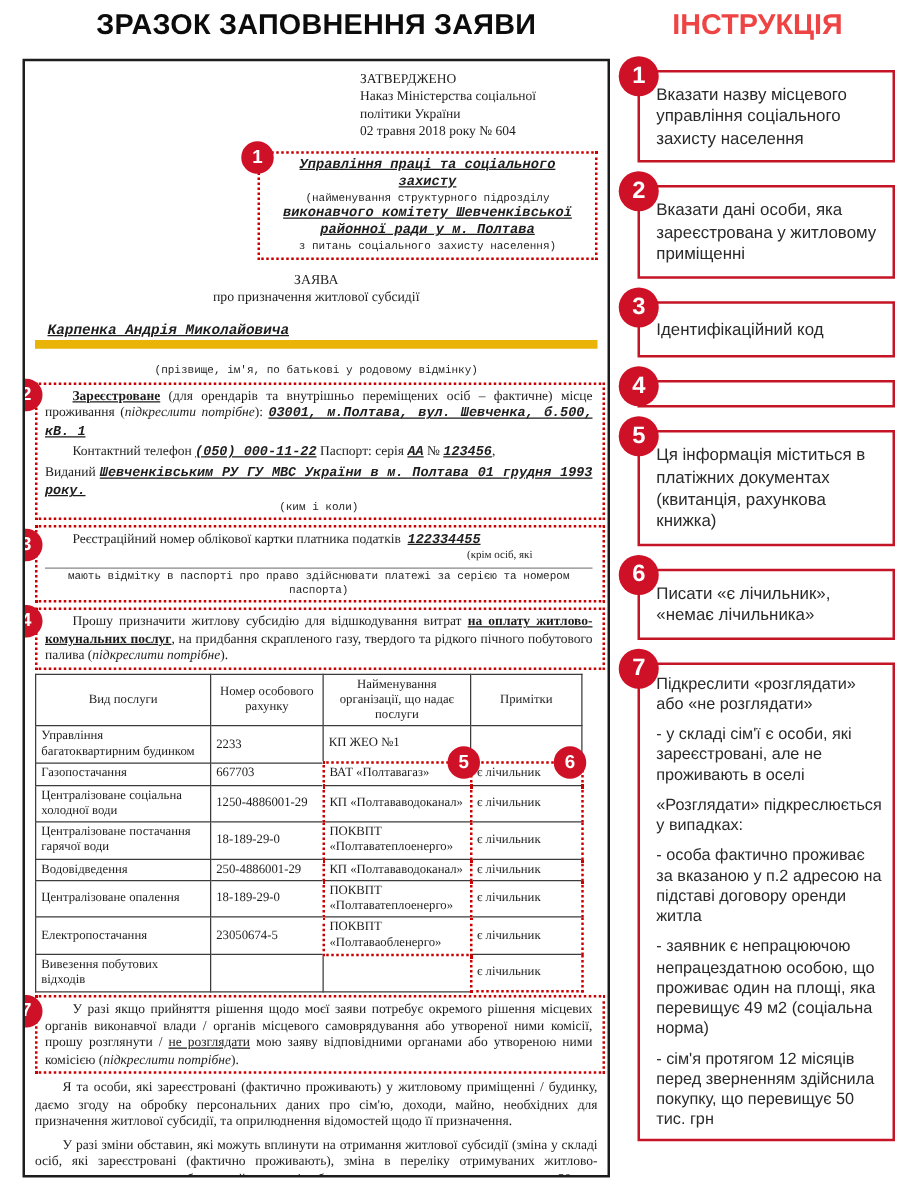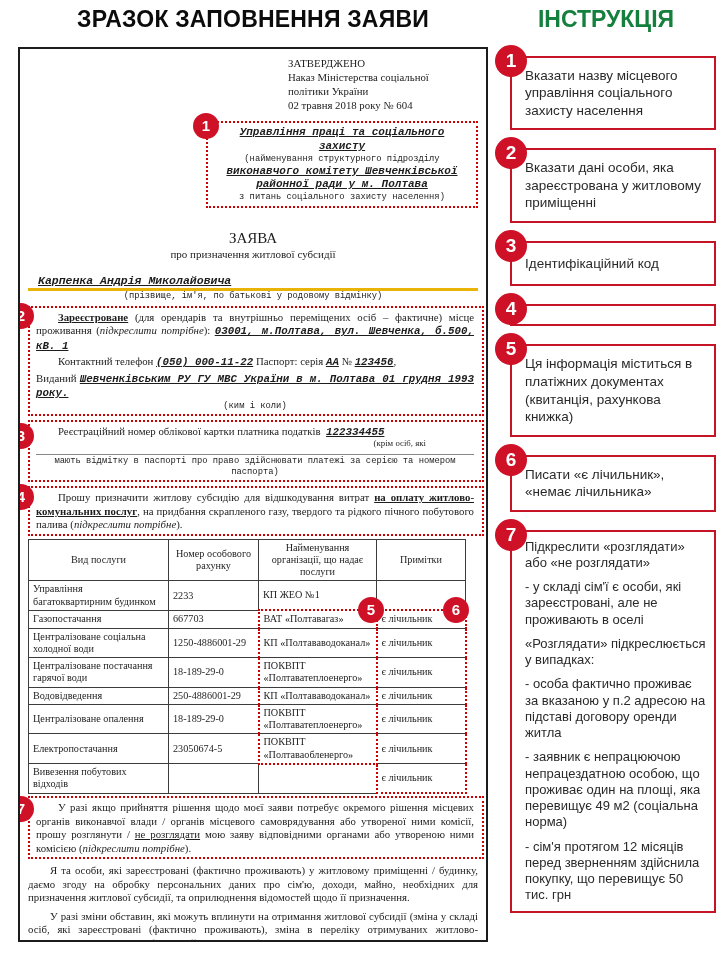--- a/index.html
+++ b/index.html
@@ -24,24 +24,24 @@
   .dotted{border:2px dotted #cc0000;}
   .marker{position:absolute;width:26px;height:26px;border-radius:50%;background:#ce1126;color:#fff;
     font:bold 15px/26px "Liberation Sans",sans-serif;text-align:center;z-index:6;}
 
   .box1{position:relative;width:256px;margin:9px 0 0 auto;padding:3px 6px;text-align:center;}
   .box1 .l-main{font-size:11px;}
   .edge-box{position:relative;margin:4px -6px 0 0;padding:3px 8px 2px 6px;}
   .p{margin:0;text-align:justify;text-indent:22px;}
   .p2{margin:2px 0 0 0;text-align:justify;text-indent:22px;}
 
-  .doc-title{margin-top:21px;text-align:center;font-size:15px;}
+  .doc-title{margin-top:10px;text-align:center;font-size:11px;}
   .doc-subtitle{text-align:center;font-size:11px;}
 
-  .name-line{margin:11px 0 0 0;border-bottom:3px solid #eab308;padding-left:10px;font-size:11.5px;}
+  .name-line{margin:11px 0 12px 0;border-bottom:7px solid #eab308;padding-left:10px;font-size:11.5px;}
 
   .rule{border-top:1px solid #888;margin:5px 0 1px 0;height:0;}
   .right-hint{text-align:right;padding-right:48px;font-size:8.8px;margin-top:-1px;}
 
   
   table.services{border-collapse:collapse;table-layout:fixed;width:437px;margin-top:3px;
     font-size:10.2px;line-height:1.2;}
   table.services th{border:1px solid #3c3c3c;font-weight:normal;text-align:center;padding:2px 3px;}
   table.services td{border:1px solid #3c3c3c;padding:2px 4px;vertical-align:middle;}
   td.rel{position:relative;}
@@ -52,21 +52,21 @@
   .m5{right:-8px;bottom:-14px;}
   .m6{right:-4px;bottom:-14px;}
 
   
   .sig-row{display:flex;align-items:flex-end;margin-top:6px;}
   .sig-block{margin-left:auto;margin-right:26px;width:150px;text-align:center;}
 
   
   .instr{position:absolute;left:494px;top:6px;width:224px;
     font-family:"Liberation Sans",sans-serif;color:#2a2a2a;}
-  .instr-title{text-align:center;font:bold 23px/1.2 "Liberation Sans",sans-serif;color:#15803d;
+  .instr-title{text-align:center;font:bold 23px/1.2 "Liberation Sans",sans-serif;color:#ef4444;
     margin:0 0 22px 0;}
   .instr-item{position:relative;border:2px solid #c41425;margin:0 2px 18px 16px;
     padding:9px 7px 9px 13px;font-size:13.5px;line-height:1.3;}
   .instr-item.short{padding-top:12px;padding-bottom:12px;}
   .instr-item.long{font-size:13px;line-height:1.25;padding-top:7px;padding-bottom:7px;}
   .instr-item.long p{margin:0 0 8px 0;}
   .instr-item.long p:last-child{margin-bottom:0;}
   .instr-marker{position:absolute;left:-17px;top:-13px;width:32px;height:32px;border-radius:50%;
     background:#ce1126;color:#fff;font:bold 19px/32px "Liberation Sans",sans-serif;text-align:center;}
 </style>

